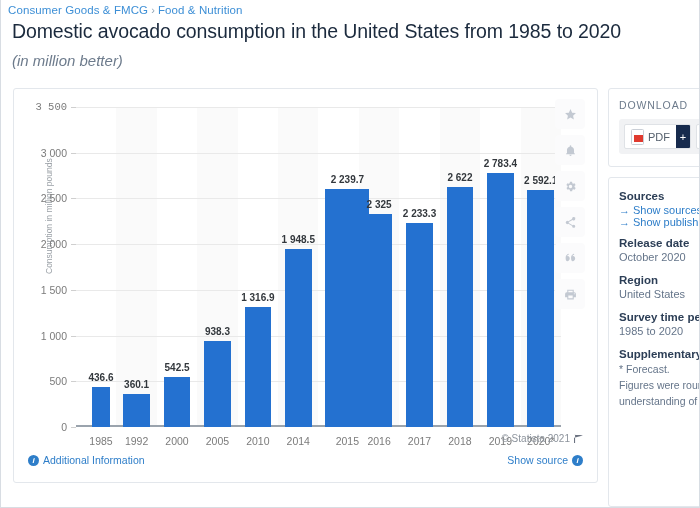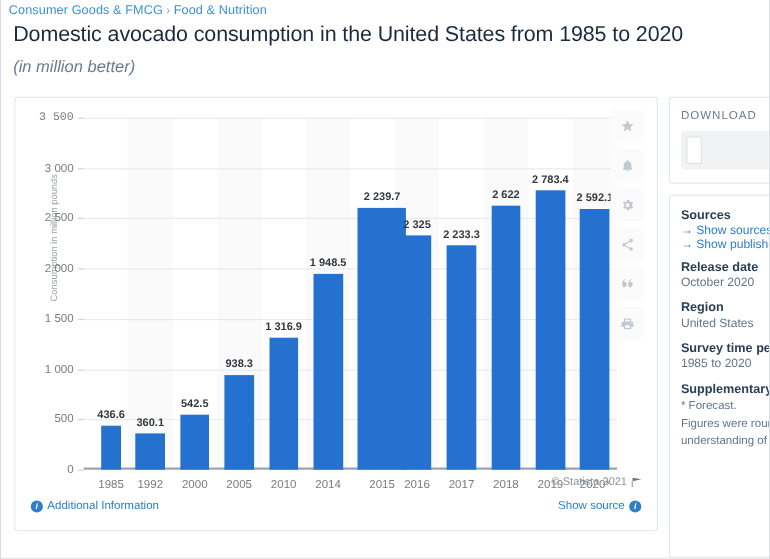--- a/index.html
+++ b/index.html
@@ -258,20 +258,27 @@
       <span class="i-circle">i</span>
     </div>
   </div>
 
   <div class="side">
     <div class="side-card">
       <div class="dl-title">DOWNLOAD</div>
       <div class="dl-row">
         <div class="dl-btn">
           <div class="dl-main">
+            <span class="filetag pdf"></span>
+            <span>PDF</span>
+          </div>
+          <div class="dl-plus">+</div>
+        </div>
+        <div class="dl-btn">
+          <div class="dl-main">
             
             
           </div>
 
         </div>
       </div>
     </div>
 
     <div class="meta-card">
       <div class="meta-h">Sources</div>

